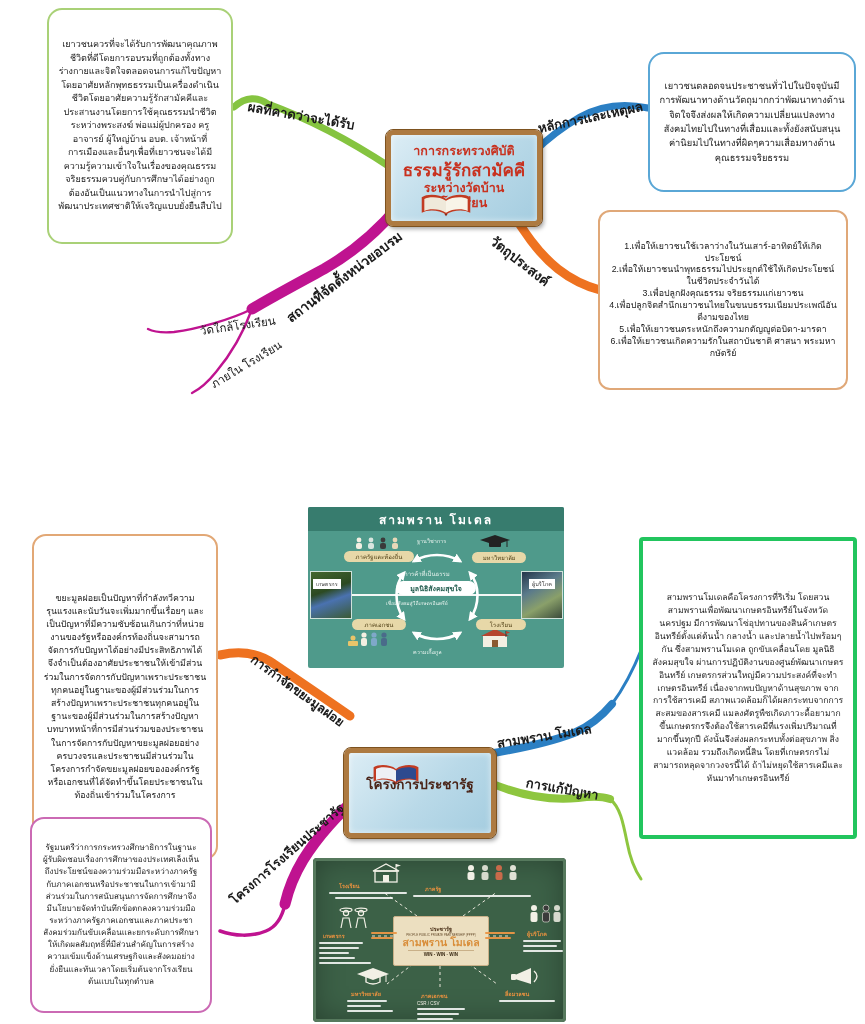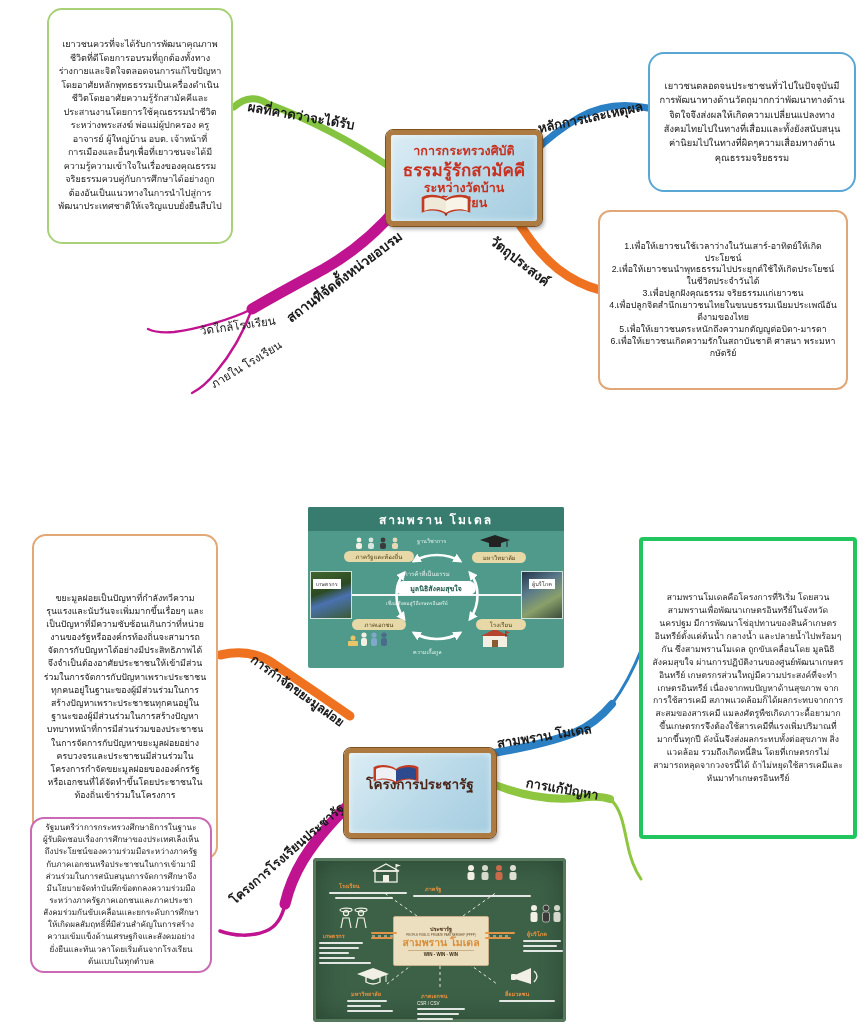--- a/index.html
+++ b/index.html
@@ -106,21 +106,21 @@
   </div>
   <div class="mlabel" style="left:252px;top:648px;font-size:12.5px;transform:rotate(36deg);">การกำจัดขยะมูลฝอย</div>
 
   <div class="mbox" style="left:639px;top:537px;width:218px;height:302px;border:4px solid #22c55e;border-radius:4px;font-size:8.6px;line-height:1.5;">
     <p>สามพรานโมเดลคือโครงการที่ริเริ่ม โดยสวนสามพรานเพื่อพัฒนาเกษตรอินทรีย์ในจังหวัดนครปฐม มีการพัฒนาโซ่อุปทานของสินค้าเกษตรอินทรีย์ตั้งแต่ต้นน้ำ กลางน้ำ และปลายน้ำไปพร้อมๆกัน ซึ่งสามพรานโมเดล ถูกขับเคลื่อนโดย มูลนิธิสังคมสุขใจ ผ่านการปฏิบัติงานของศูนย์พัฒนาเกษตรอินทรีย์ เกษตรกรส่วนใหญ่มีความประสงค์ที่จะทำเกษตรอินทรีย์ เนื่องจากพบปัญหาด้านสุขภาพ จากการใช้สารเคมี สภาพแวดล้อมก็ได้ผลกระทบจากการสะสมของสารเคมี แมลงศัตรูพืชเกิดภาวะดื้อยามากขึ้นเกษตรกรจึงต้องใช้สารเคมีที่แรงเพิ่มปริมาณที่มากขึ้นทุกปี ดังนั้นจึงส่งผลกระทบทั้งต่อสุขภาพ สิ่งแวดล้อม รวมถึงเกิดหนี้สิน โดยที่เกษตรกรไม่สามารถหลุดจากวงจรนี้ได้ ถ้าไม่หยุดใช้สารเคมีและหันมาทำเกษตรอินทรีย์</p>
   </div>
   <div class="mlabel" style="left:497px;top:733px;font-size:13px;transform:rotate(-9deg);">สามพราน โมเดล</div>
 
   <div class="mlabel" style="left:526px;top:772px;font-size:13px;transform:rotate(10deg);">การแก้ปัญหา</div>
 
-  <div class="mbox" style="left:30px;top:817px;width:182px;height:156px;border:2px solid #cb6ab4;border-radius:14px;font-size:8.1px;line-height:1.5;">
+  <div class="mbox" style="left:30px;top:817px;width:182px;height:196px;border:2px solid #cb6ab4;border-radius:14px;font-size:8.1px;line-height:1.5;">
     <p>รัฐมนตรีว่าการกระทรวงศึกษาธิการในฐานะผู้รับผิดชอบเรื่องการศึกษาของประเทศเล็งเห็นถึงประโยชน์ของความร่วมมือระหว่างภาครัฐกับภาคเอกชนหรือประชาชนในการเข้ามามีส่วนร่วมในการสนับสนุนการจัดการศึกษาจึงมีนโยบายจัดทำบันทึกข้อตกลงความร่วมมือระหว่างภาครัฐภาคเอกชนและภาคประชาสังคมร่วมกันขับเคลื่อนและยกระดับการศึกษาให้เกิดผลสัมฤทธิ์ที่มีส่วนสำคัญในการสร้างความเข้มแข็งด้านเศรษฐกิจและสังคมอย่างยั่งยืนและทันเวลาโดยเริ่มต้นจากโรงเรียนต้นแบบในทุกตำบล</p>
   </div>
   <div class="mlabel" style="left:232px;top:892px;font-size:12.5px;transform:rotate(-41deg);">โครงการโรงเรียนประชารัฐ</div>
 
   <div class="board" style="left:344px;top:748px;width:142px;height:80px;justify-content:center;">
     <div class="bline" style="font-size:13.5px;color:#4a2418;margin-bottom:16px;">โครงการประชารัฐ</div>
   </div>
   <svg class="bookicon" style="left:372px;top:762px;" width="48" height="25" viewBox="0 0 60 28">
     <path d="M30 7 C22 1 8 1 2 5 L2 23 C8 19 22 19 30 25 C38 19 52 19 58 23 L58 5 C52 1 38 1 30 7 Z" fill="#c23b22"></path>
     <path d="M30 9 C23 4 10 4 5 7 L5 21 C10 18 23 18 30 23 Z" fill="#eef0f5"></path>

